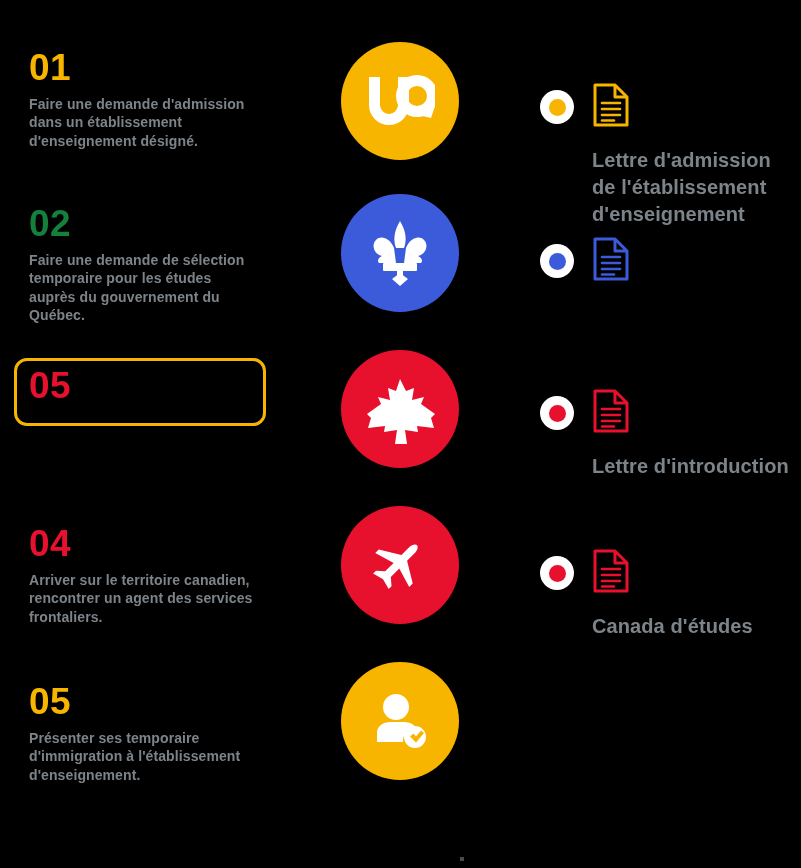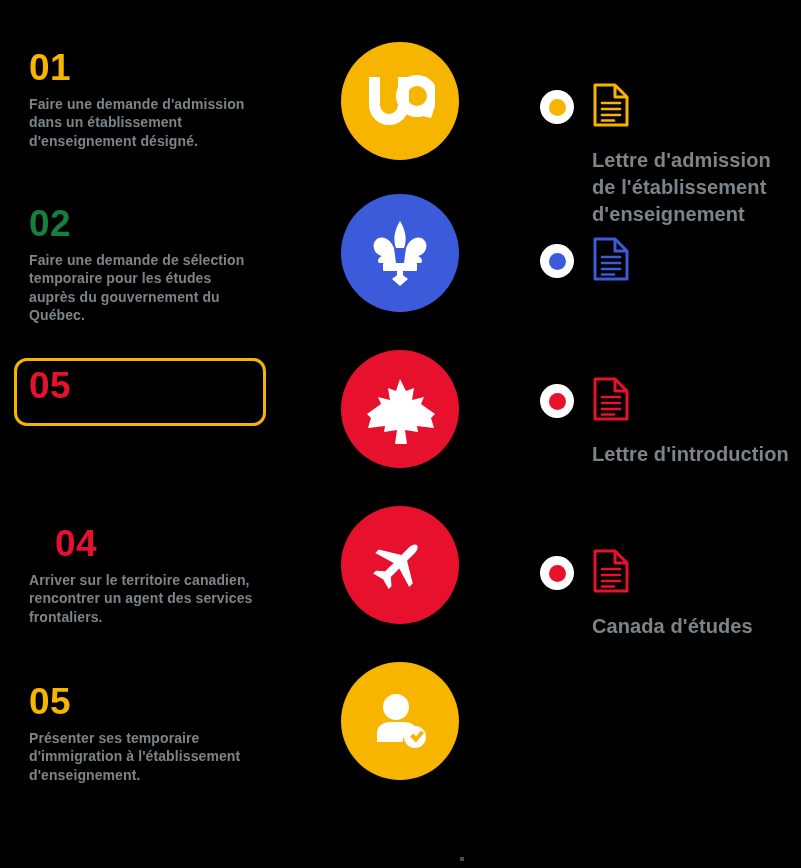--- a/index.html
+++ b/index.html
@@ -210,21 +210,21 @@
     <div class="step-text highlight" style="top:6px;">
       <div class="step-number" style="color:#E8112D;">05</div>
     </div>
     <div class="badge" style="top:-2px;background:#E8112D;">
       <span>
         <svg width="70" height="70" viewBox="0 0 70 70" fill="#ffffff">
           <path d="M35 5 l6 12 l8 -3 l-2 12 l12 -3 l-3 7 l14 10 l-4 4 l3 10 l-17 -2 l1 6 l-13 -2 l2 14 h-12 l2 -14 l-13 2 l1 -6 l-17 2 l3 -10 l-4 -4 l14 -10 l-3 -7 l12 3 l-2 -12 l8 3 Z"></path>
         </svg>
       </span>
     </div>
-    <div class="doc-group" style="top:24px;text-align:right;">
+    <div class="doc-group" style="top:36px;text-align:right;">
       <div class="doc-head">
         <span class="bullet">
             <i style="background:#E8112D;"></i>
           </span>
         <span class="doc-icon">
           <svg width="38" height="46" viewBox="0 0 38 46">
             <path d="M3 3 h20 l12 12 v28 h-32 Z" fill="none" stroke="#E8112D" stroke-width="3" stroke-linejoin="round"></path>
             <path d="M23 3 v12 h12" fill="none" stroke="#E8112D" stroke-width="3" stroke-linejoin="round"></path>
             <g stroke="#E8112D" stroke-width="2.6" stroke-linecap="round">
               <line x1="10" y1="21" x2="28" y2="21"></line>
@@ -234,21 +234,21 @@
             </g>
           </svg>
         </span>
       </div>
       <div class="doc-label">Lettre d'introduction</div>
     </div>
   </div>
 
   <div class="step-row" style="top:508px;">
     <div class="step-text" style="top:8px;">
-      <div class="step-number" style="color:#E8112D;margin-left:26px;">04</div>
+      <div class="step-number" style="color:#E8112D;">04</div>
       <div class="step-desc">Arriver sur le territoire canadien, rencontrer un agent des services frontaliers.</div>
     </div>
     <div class="badge" style="top:-2px;background:#E8112D;">
       <span>
         <svg width="60" height="60" viewBox="0 0 60 60" fill="#ffffff">
           <g transform="rotate(45 30 30)">
             <path d="M28 4 c2 0 4 3 4 7 v11 l20 12 v5 l-20 -6 v12 l7 6 v4 l-11 -3 l-11 3 v-4 l7 -6 v-12 l-20 6 v-5 l20 -12 v-11 c0 -4 2 -7 4 -7 Z"></path>
           </g>
         </svg>
       </span>

